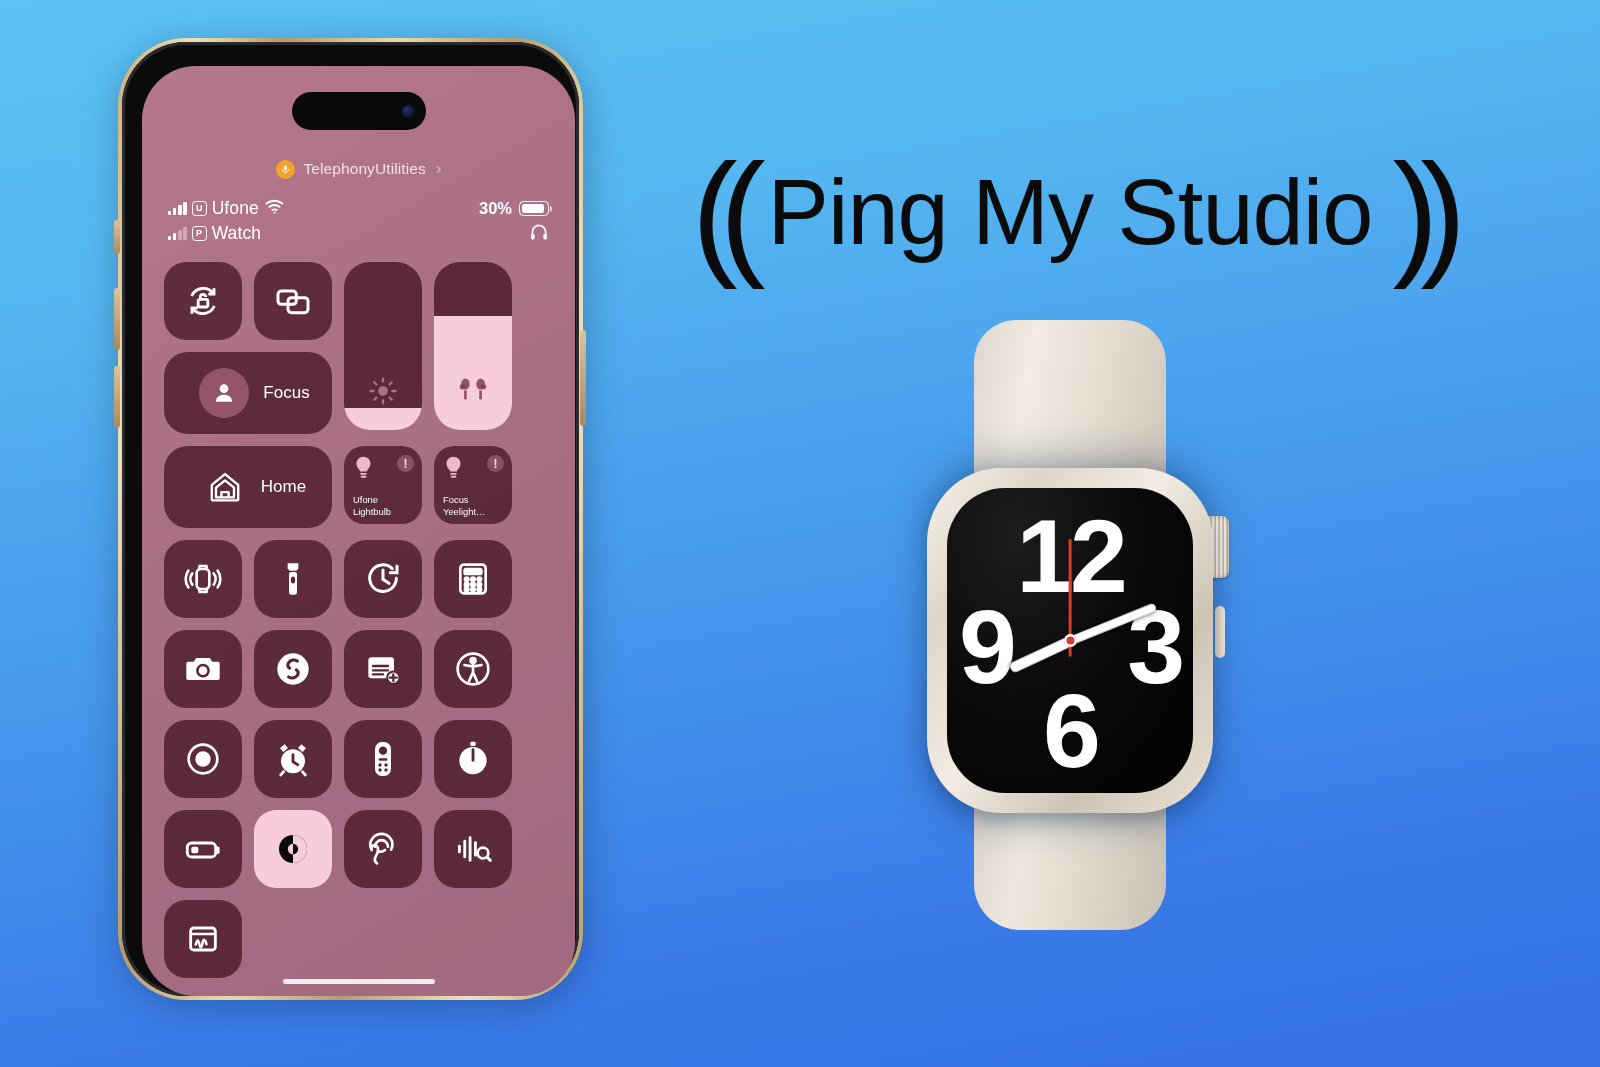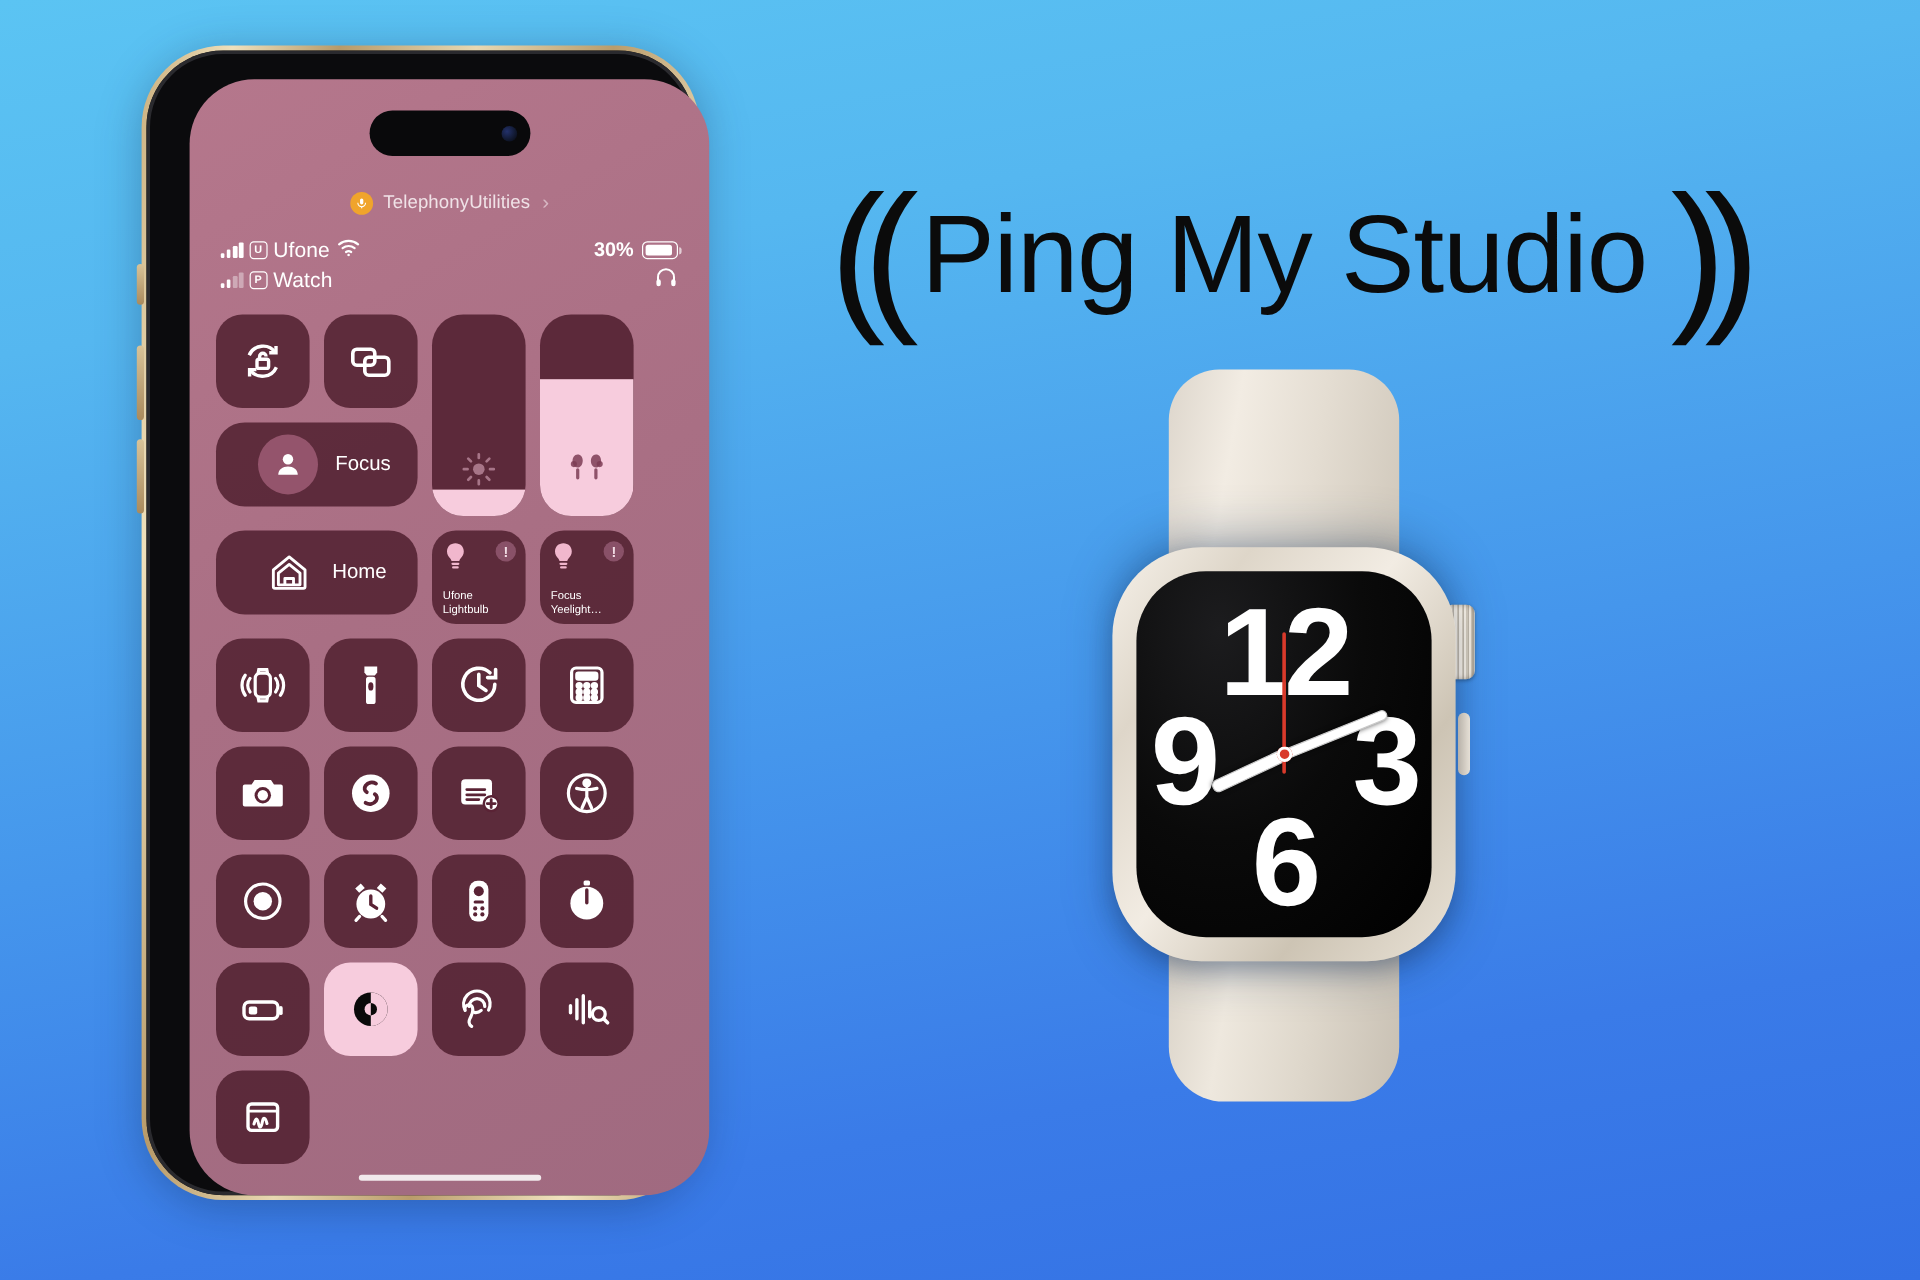--- a/index.html
+++ b/index.html
@@ -23,21 +23,21 @@
     border-radius: 68px;
     background: linear-gradient(100deg,#d9c49a 0%,#bda071 14%,#f2e3c0 30%,#9d8css 40%,#cbb храм 50%);
     background: linear-gradient(100deg,#c9ae7d 0%,#efe0bc 12%,#b79a69 26%,#e8d8b2 44%,#b99c6b 62%,#f0e2bf 82%,#b99c6b 100%);
   }
   .phone-body {
     position: absolute; left: 12px; top: 12px; width: 457px; height: 954px;
     border-radius: 64px; background: #0b0b0d;
     box-shadow: inset 0 0 0 3px #2a2a2e;
   }
   .phone-screen {
-    position: absolute; left: 36px; top: 24px; width: 433px; height: 930px;
+    position: absolute; left: 20px; top: 24px; width: 433px; height: 930px;
     border-radius: 54px; overflow: hidden;
     background: linear-gradient(150deg,#b5778c 0%,#a96f84 45%,#a06a80 100%);
   }
 
   
   .btn-side { position: absolute; background: linear-gradient(180deg,#d8c399,#a98a5d); border-radius: 3px; }
   .btn-silent { left: 4px; top: 190px; width: 6px; height: 34px; }
   .btn-volup  { left: 4px; top: 258px; width: 6px; height: 62px; }
   .btn-voldn  { left: 4px; top: 336px; width: 6px; height: 62px; }
   .btn-power  { right: 4px; top: 300px; width: 6px; height: 96px; }
@@ -92,21 +92,21 @@
   
   .cc { position: absolute; top: 196px; left: 22px; right: 22px; }
   .cc-row { display: flex; gap: 12px; margin-bottom: 12px; }
   .tile {
     background: rgba(74,26,41,.80); border-radius: 22px;
     display: flex; align-items: center; justify-content: center; color: #fff;
     position: relative;
   }
   .t-sq { width: 78px; height: 78px; }
   .t-sq svg, .t-sq .glyph { width: 40px; height: 40px; }
-  .t-wide { width: 168px; height: 70px; border-radius: 24px; }
+  .t-wide { width: 168px; height: 82px; border-radius: 24px; }
 
   
   .slider { width: 78px; height: 168px; border-radius: 26px; overflow: hidden; position: relative;
     background: rgba(74,26,41,.82); }
   .slider .fill { position: absolute; left: 0; right: 0; bottom: 0; background: #f7ccdd; }
   .slider .s-ico { position: absolute; left: 0; right: 0; bottom: 22px; display: flex;
     justify-content: center; }
   .slider .s-ico svg { width: 34px; height: 34px; }
 
   
@@ -137,21 +137,21 @@
   
   #title-block { position: absolute; left: 655px; top: 140px; width: 830px; height: 145px;
     display: flex; align-items: center; justify-content: center; gap: 6px; }
   .ping-arc { font-size: 138px; font-weight: 200; color: #0b0b0b; line-height: .8;
     font-family: "Liberation Sans", sans-serif; letter-spacing: -18px; padding-right: 14px; }
   .ping-arc.right { letter-spacing: -18px; padding-right: 0; padding-left: 14px; }
   .ping-title { font-size: 92px; font-weight: 300; color: #0b0b0b; letter-spacing: -1px;
     white-space: nowrap; font-family: "Liberation Sans", sans-serif; }
 
   
-  #watch-wrap { position: absolute; left: 905px; top: 308px; width: 330px; height: 610px; }
+  #watch-wrap { position: absolute; left: 905px; top: 320px; width: 330px; height: 610px; }
   .band {
     position: absolute; left: 50%; transform: translateX(-50%);
     width: 192px; background: linear-gradient(100deg,#ddd6cc 0%,#f2ece3 28%,#e4ddd2 60%,#cfc7ba 100%);
   }
   .band-top { top: 0; height: 190px; border-radius: 42px 42px 18px 18px; }
   .band-bot { bottom: 0; height: 200px; border-radius: 18px 18px 46px 46px;
     background: linear-gradient(100deg,#d6cfc4 0%,#eee8de 30%,#ded7cb 62%,#c8c0b3 100%); }
   .watch-shadow { position: absolute; left: 22px; top: 140px; width: 286px; height: 360px;
     border-radius: 70px; background: rgba(12,40,80,.34); filter: blur(20px); }
   .crown {

